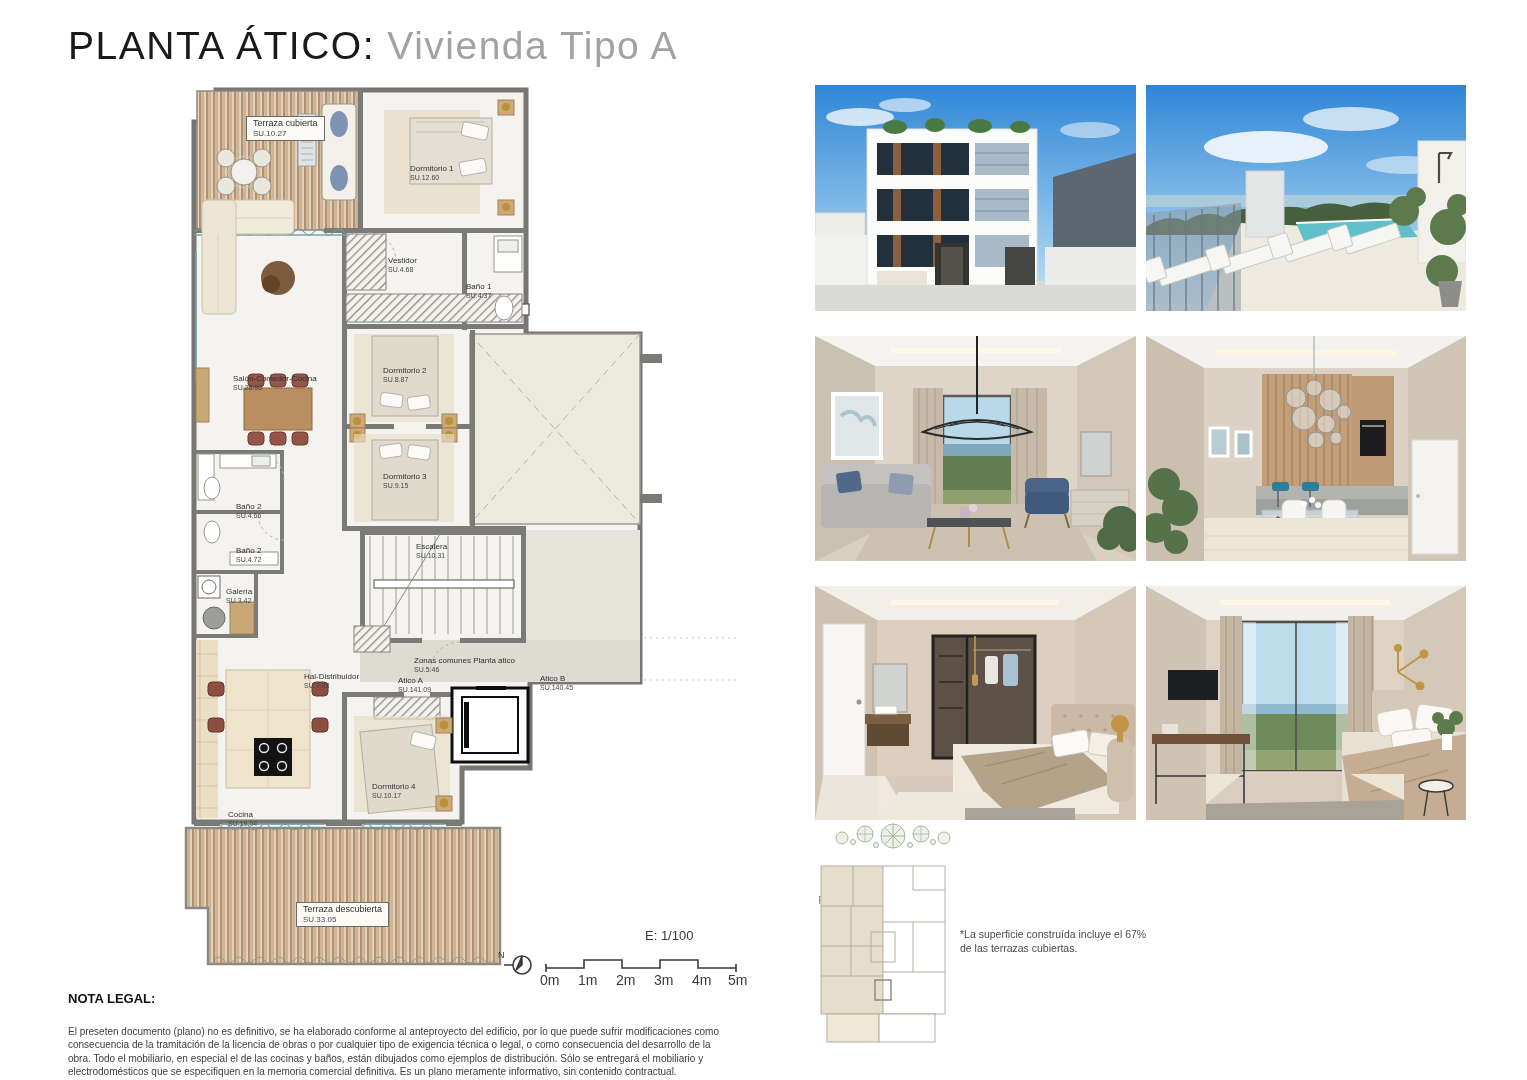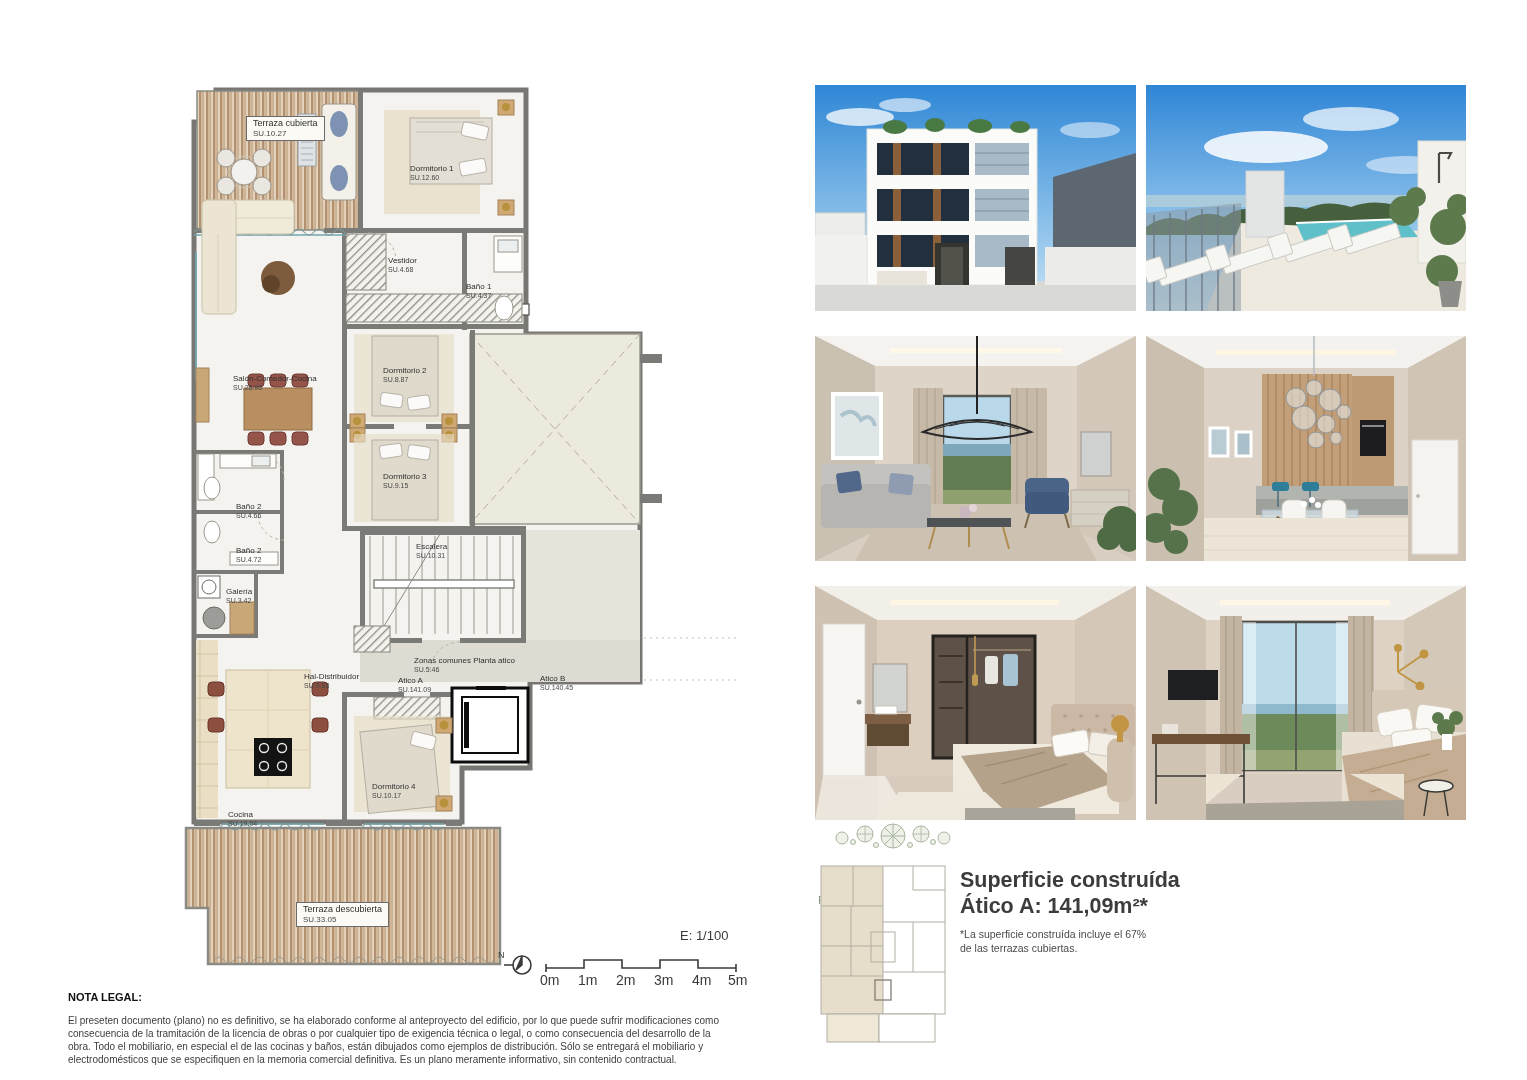--- a/index.html
+++ b/index.html
@@ -11,38 +11,41 @@
   .title .t1{color:#191919;}
   .title .t2{color:#a2a2a2;}
   
   .plan{left:178px;top:82px;width:570px;height:910px;}
   .plan svg{position:absolute;left:0;top:0;width:100%;height:100%;}
   .room-label{position:absolute;font-size:8px;line-height:1.2;color:#2e2e2e;white-space:nowrap;z-index:3;margin-top:24px;}
   .room-label .ra{font-size:7px;color:#474747;}
   .room-label.boxed{background:#fbfaf5;border:1px solid #6b6b6b;padding:1px 6px 2px 6px;font-size:9px;}
   .room-label.boxed .ra{font-size:8px;}
   .street{left:268px;top:966px;width:330px;text-align:center;font-size:22px;color:#a6a6a6;letter-spacing:2px;}
-  .scale-label{left:645px;top:928px;font-size:13px;color:#3a3a3a;margin-left:35px;}
+  .scale-label{left:645px;top:928px;font-size:13px;color:#3a3a3a;}
   .tick{position:absolute;font-size:14px;color:#3a3a3a;top:24px;}
   
   .legal{left:68px;top:990px;width:660px;font-size:10px;line-height:1.32;color:#3d3d3d;}
-  .legal .lh{font-weight:bold;color:#111;font-size:11px;margin-bottom:9px;}
+  .legal .lh{font-weight:bold;color:#111;font-size:13px;margin-bottom:18px;}
   
   .photo{position:absolute;overflow:hidden;background:#ddd;}
   .photo svg{display:block;width:100%;height:100%;}
   
   .brand-name{left:818px;top:894px;width:150px;font-size:11px;letter-spacing:4px;color:#8d978a;}
   .sum-title{left:960px;top:868px;font-size:21.5px;font-weight:bold;color:#3c3c3c;line-height:1.2;}
   .sum-note{left:960px;top:928px;width:200px;font-size:10.5px;color:#4a4a4a;line-height:1.3;}
 </style>
 </head>
 <body>
 
 <div class="page">
 
+  <div class="abs title">
+    <span class="t1">PLANTA ÁTICO:</span><span class="t2"> Vivienda Tipo A</span>
+  </div>
 
   <div class="abs plan">
     <svg viewBox="0 0 570 910">
       <defs>
         <pattern id="wood" width="7" height="40" patternUnits="userSpaceOnUse">
           <rect width="7" height="40" fill="#d9c3a8"></rect>
           <rect width="2.2" height="40" fill="#b3906f"></rect>
           <rect x="3.4" width="1.4" height="40" fill="#c8ab8c"></rect>
           <rect x="5.6" width="0.9" height="40" fill="#efe3d2"></rect>
         </pattern>
@@ -696,19 +699,15 @@
         <rect x="6" y="4" width="124" height="148"></rect>
         <path d="M68,4 V152 M6,44 H68 M6,84 H68 M6,114 H68 M36,44 V114 M68,60 H130 M68,110 H130 M98,60 V110 M38,4 V44 M98,4 V28 H130"></path>
         <rect x="56" y="70" width="24" height="30"></rect>
         <rect x="60" y="118" width="16" height="20" stroke-width="1.4" stroke="#8a867c"></rect>
       </g>
       <rect x="12" y="152" width="52" height="28" fill="#efe8d6" stroke="#b2aea4"></rect>
       <rect x="64" y="152" width="56" height="28" fill="#ffffff" stroke="#b2aea4"></rect>
     </svg>
   </div>
 
-  <div class="abs sum-title">
-    <div>Superficie construída</div>
-    <div>Ático A: 141,09m²*</div>
-  </div>
   <div class="abs sum-note">*La superficie construída incluye el 67% de las terrazas cubiertas.</div>
 
 </div>
 
 </body></html>

